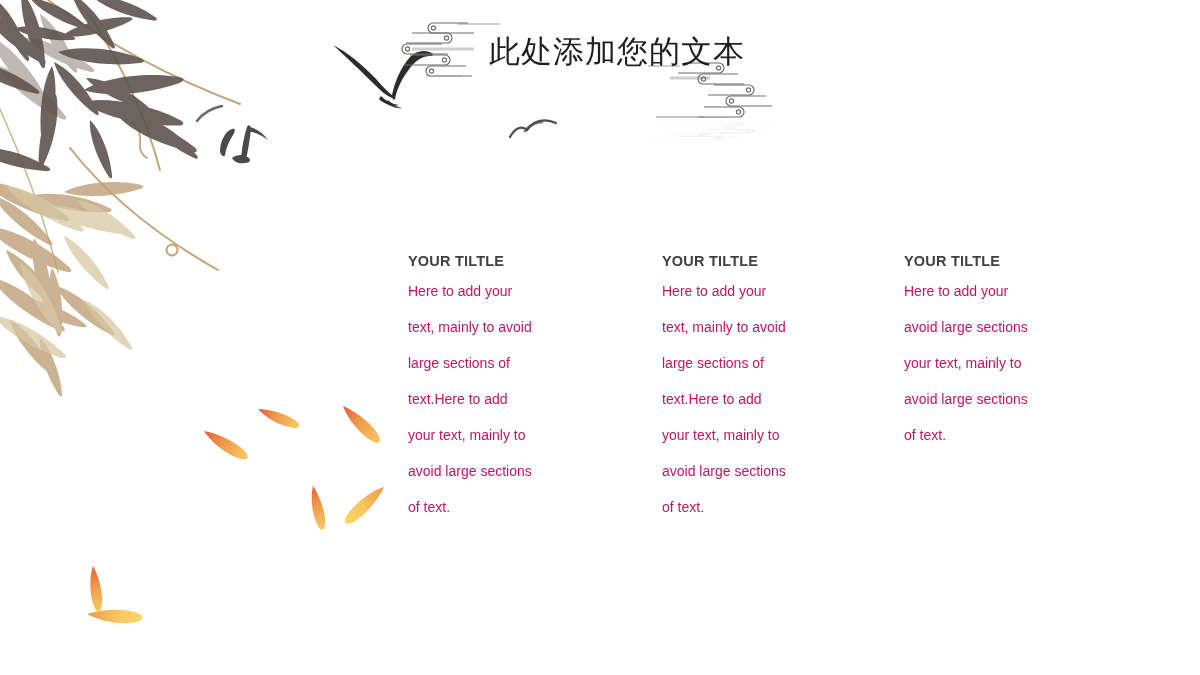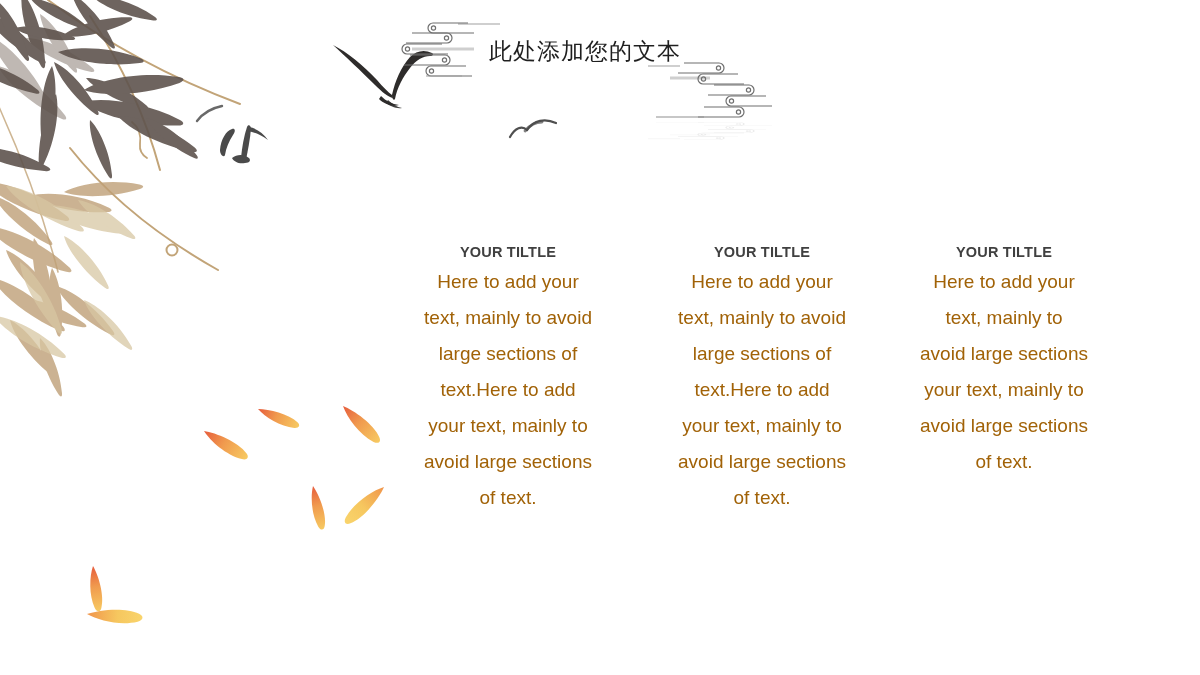--- a/index.html
+++ b/index.html
@@ -5,33 +5,33 @@
   html,body{margin:0;padding:0;background:#e9e9e9;}
   .stage{
     position:relative;width:1200px;height:675px;margin:0 auto;
     background:#ffffff;overflow:hidden;
     font-family:"Liberation Sans","DejaVu Sans",sans-serif;
   }
   .art{position:absolute;left:0;top:0;pointer-events:none;}
   .slide-title{
     position:absolute;left:489px;top:39px;
     font-family:"Liberation Serif","DejaVu Serif",serif;
-    font-size:23px;line-height:26px;color:#1f1f1f;letter-spacing:1px;
+    font-size:31px;line-height:26px;color:#1f1f1f;letter-spacing:1px;
     white-space:nowrap;
   }
-  .col{position:absolute;top:244px;width:200px;text-align:center;}
+  .col{position:absolute;top:253px;width:200px;text-align:left;}
   .col-1{left:408px;}
   .col-2{left:662px;}
   .col-3{left:904px;}
   .col-heading{
     font-size:14.5px;font-weight:700;color:#404040;
     line-height:17px;margin:0 0 3px 0;letter-spacing:0.2px;
   }
   .col-line{
-    font-size:19px;color:#a16207;height:36px;line-height:36px;margin:0;
+    font-size:14px;color:#be185d;height:36px;line-height:36px;margin:0;
     white-space:nowrap;
   }
 </style>
 </head>
 <body>
 
 <div class="stage">
 
   <svg class="art" width="1200" height="675" viewBox="0 0 1200 675">
     <defs>
@@ -198,20 +198,19 @@
     <p class="col-line">large sections of</p>
     <p class="col-line">text.Here to add</p>
     <p class="col-line">your text, mainly to</p>
     <p class="col-line">avoid large sections</p>
     <p class="col-line">of text.</p>
   </div>
 
   <div class="col col-3">
     <h3 class="col-heading">YOUR TILTLE</h3>
     <p class="col-line">Here to add your</p>
-    <p class="col-line">text, mainly to</p>
     <p class="col-line">avoid large sections</p>
     <p class="col-line">your text, mainly to</p>
     <p class="col-line">avoid large sections</p>
     <p class="col-line">of text.</p>
   </div>
 
 </div>
 
 </body></html>

